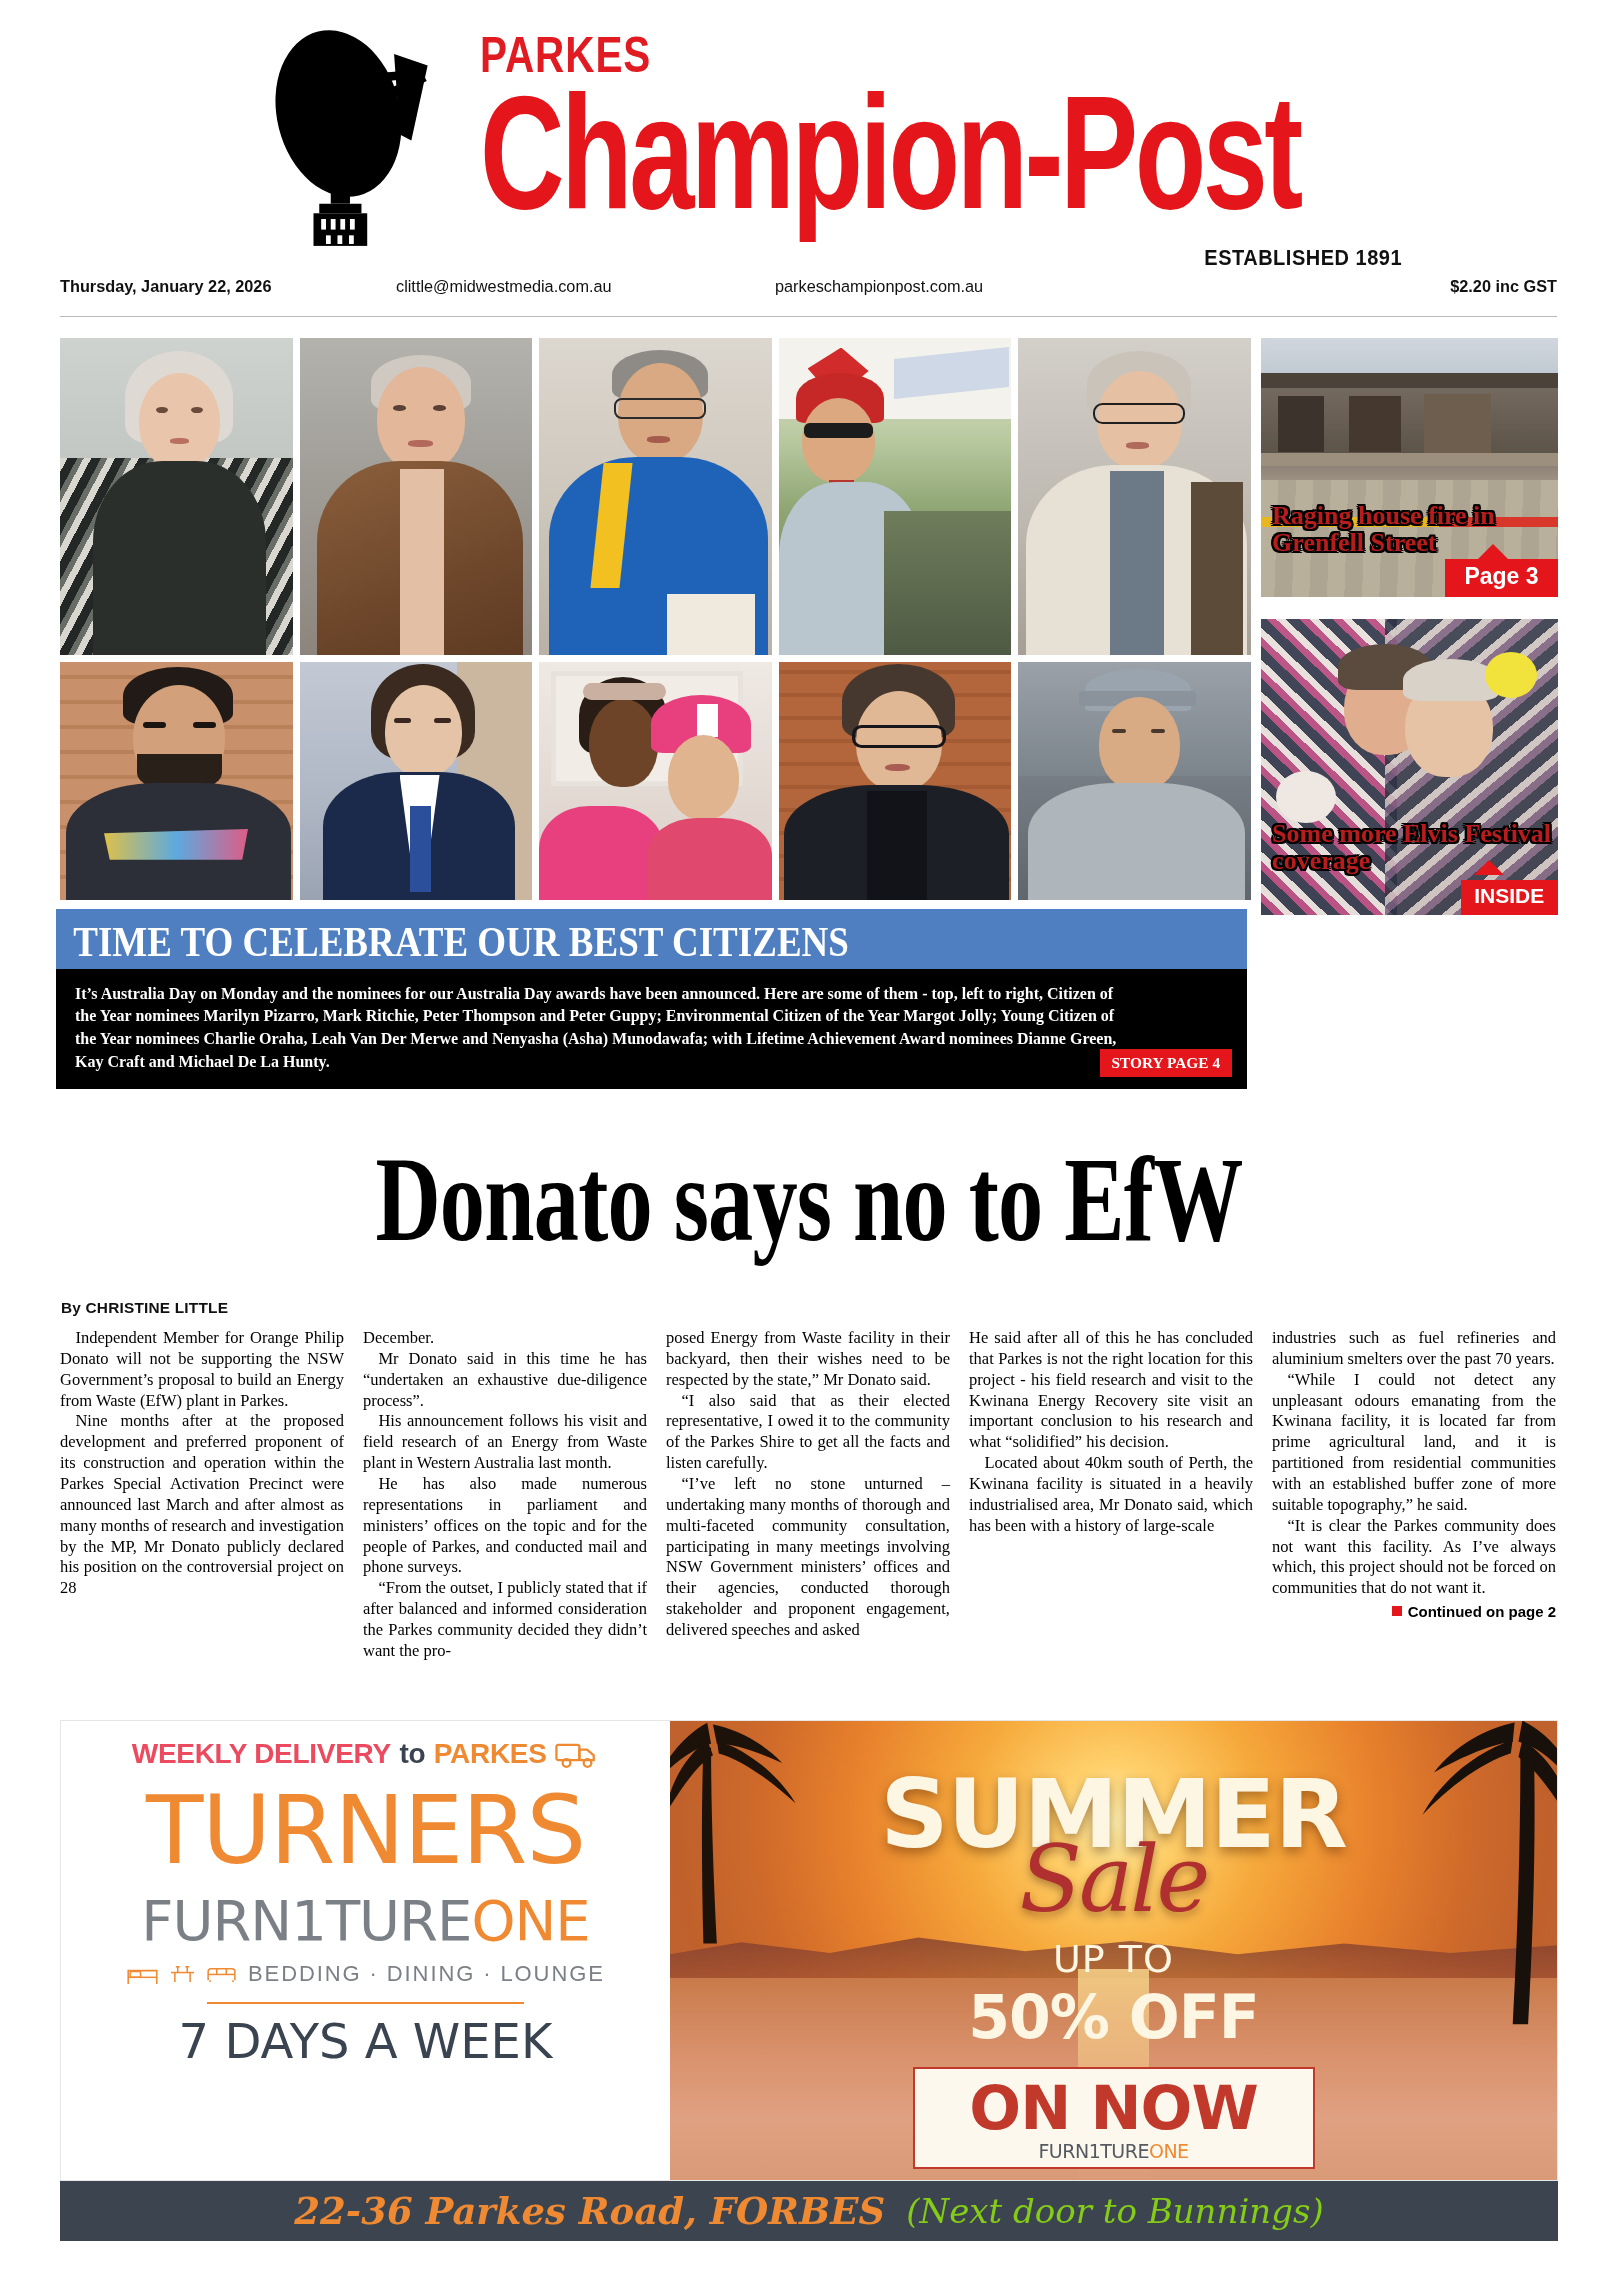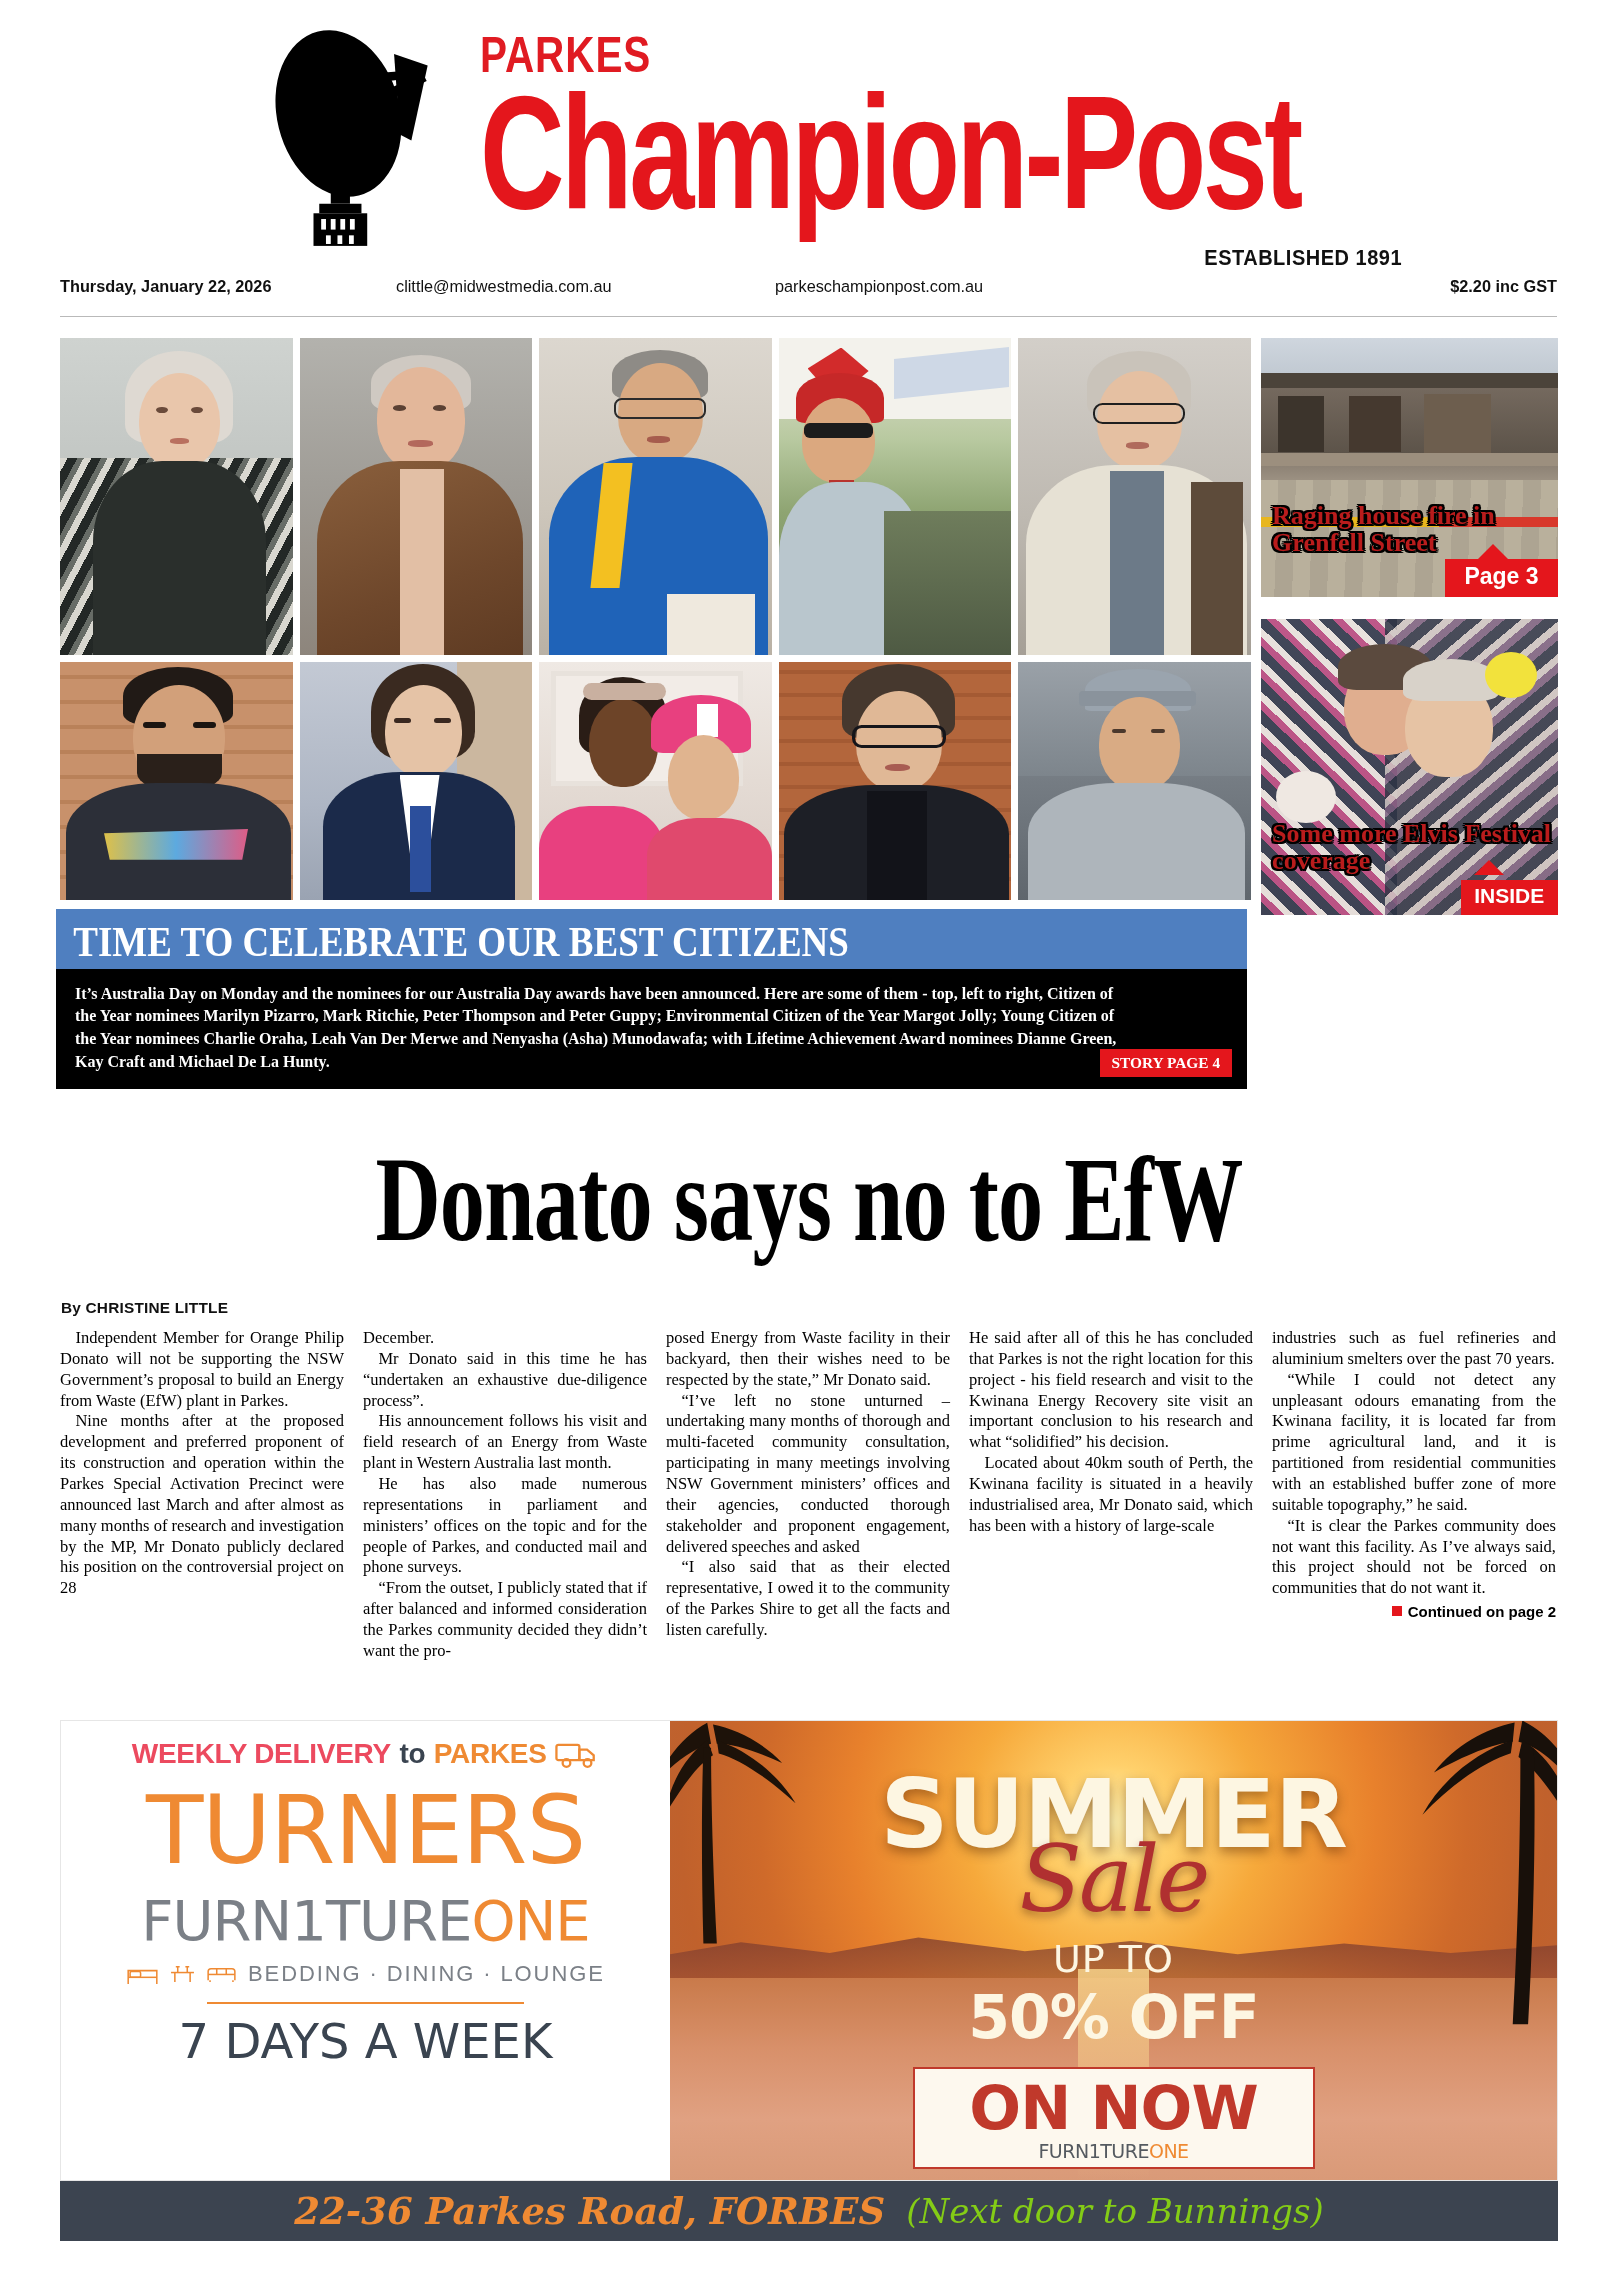--- a/index.html
+++ b/index.html
@@ -458,31 +458,31 @@
     </div>
     <div class="col">
       <p>December.</p>
       <p>Mr Donato said in this time he has “undertaken an exhaustive due-diligence process”.</p>
       <p>His announcement follows his visit and field research of an Energy from Waste plant in Western Australia last month.</p>
       <p>He has also made numerous representations in parliament and ministers’ offices on the topic and for the people of Parkes, and conducted mail and phone surveys.</p>
       <p>“From the outset, I publicly stated that if after balanced and informed consideration the Parkes community decided they didn’t want the pro-</p>
     </div>
     <div class="col">
       <p>posed Energy from Waste facility in their backyard, then their wishes need to be respected by the state,” Mr Donato said.</p>
+      <p>“I also said that as their elected representative, I owed it to the community of the Parkes Shire to get all the facts and listen carefully.</p>
       <p>“I’ve left no stone unturned – undertaking many months of thorough and multi-faceted community consultation, participating in many meetings involving NSW Government ministers’ offices and their agencies, conducted thorough stakeholder and proponent engagement, delivered speeches and asked</p>
-      <p>“I also said that as their elected representative, I owed it to the community of the Parkes Shire to get all the facts and listen carefully.</p>
     </div>
     <div class="col">
       <p>He said after all of this he has concluded that Parkes is not the right location for this project - his field research and visit to the Kwinana Energy Recovery site visit an important conclusion to his research and what “solidified” his decision.</p>
       <p>Located about 40km south of Perth, the Kwinana facility is situated in a heavily industrialised area, Mr Donato said, which has been with a history of large-scale</p>
     </div>
     <div class="col">
       <p>industries such as fuel refineries and aluminium smelters over the past 70 years.</p>
       <p>“While I could not detect any unpleasant odours emanating from the Kwinana facility, it is located far from prime agricultural land, and it is partitioned from residential communities with an established buffer zone of more suitable topography,” he said.</p>
-      <p>“It is clear the Parkes community does not want this facility. As I’ve always said, this project should not be forced on communities that do not want it.</p>
+      <p>“It is clear the Parkes community does not want this facility. As I’ve always which, this project should not be forced on communities that do not want it.</p>
       <div class="cont"><span class="sq"></span><span>Continued on page 2</span></div>
     </div>
   </div>
 
   <div class="ad-wrap">
     <div class="ad-left">
       <div class="ad-delivery">
         <span class="w">WEEKLY DELIVERY</span>
         <span class="to">to</span>
         <span class="p">PARKES</span>

